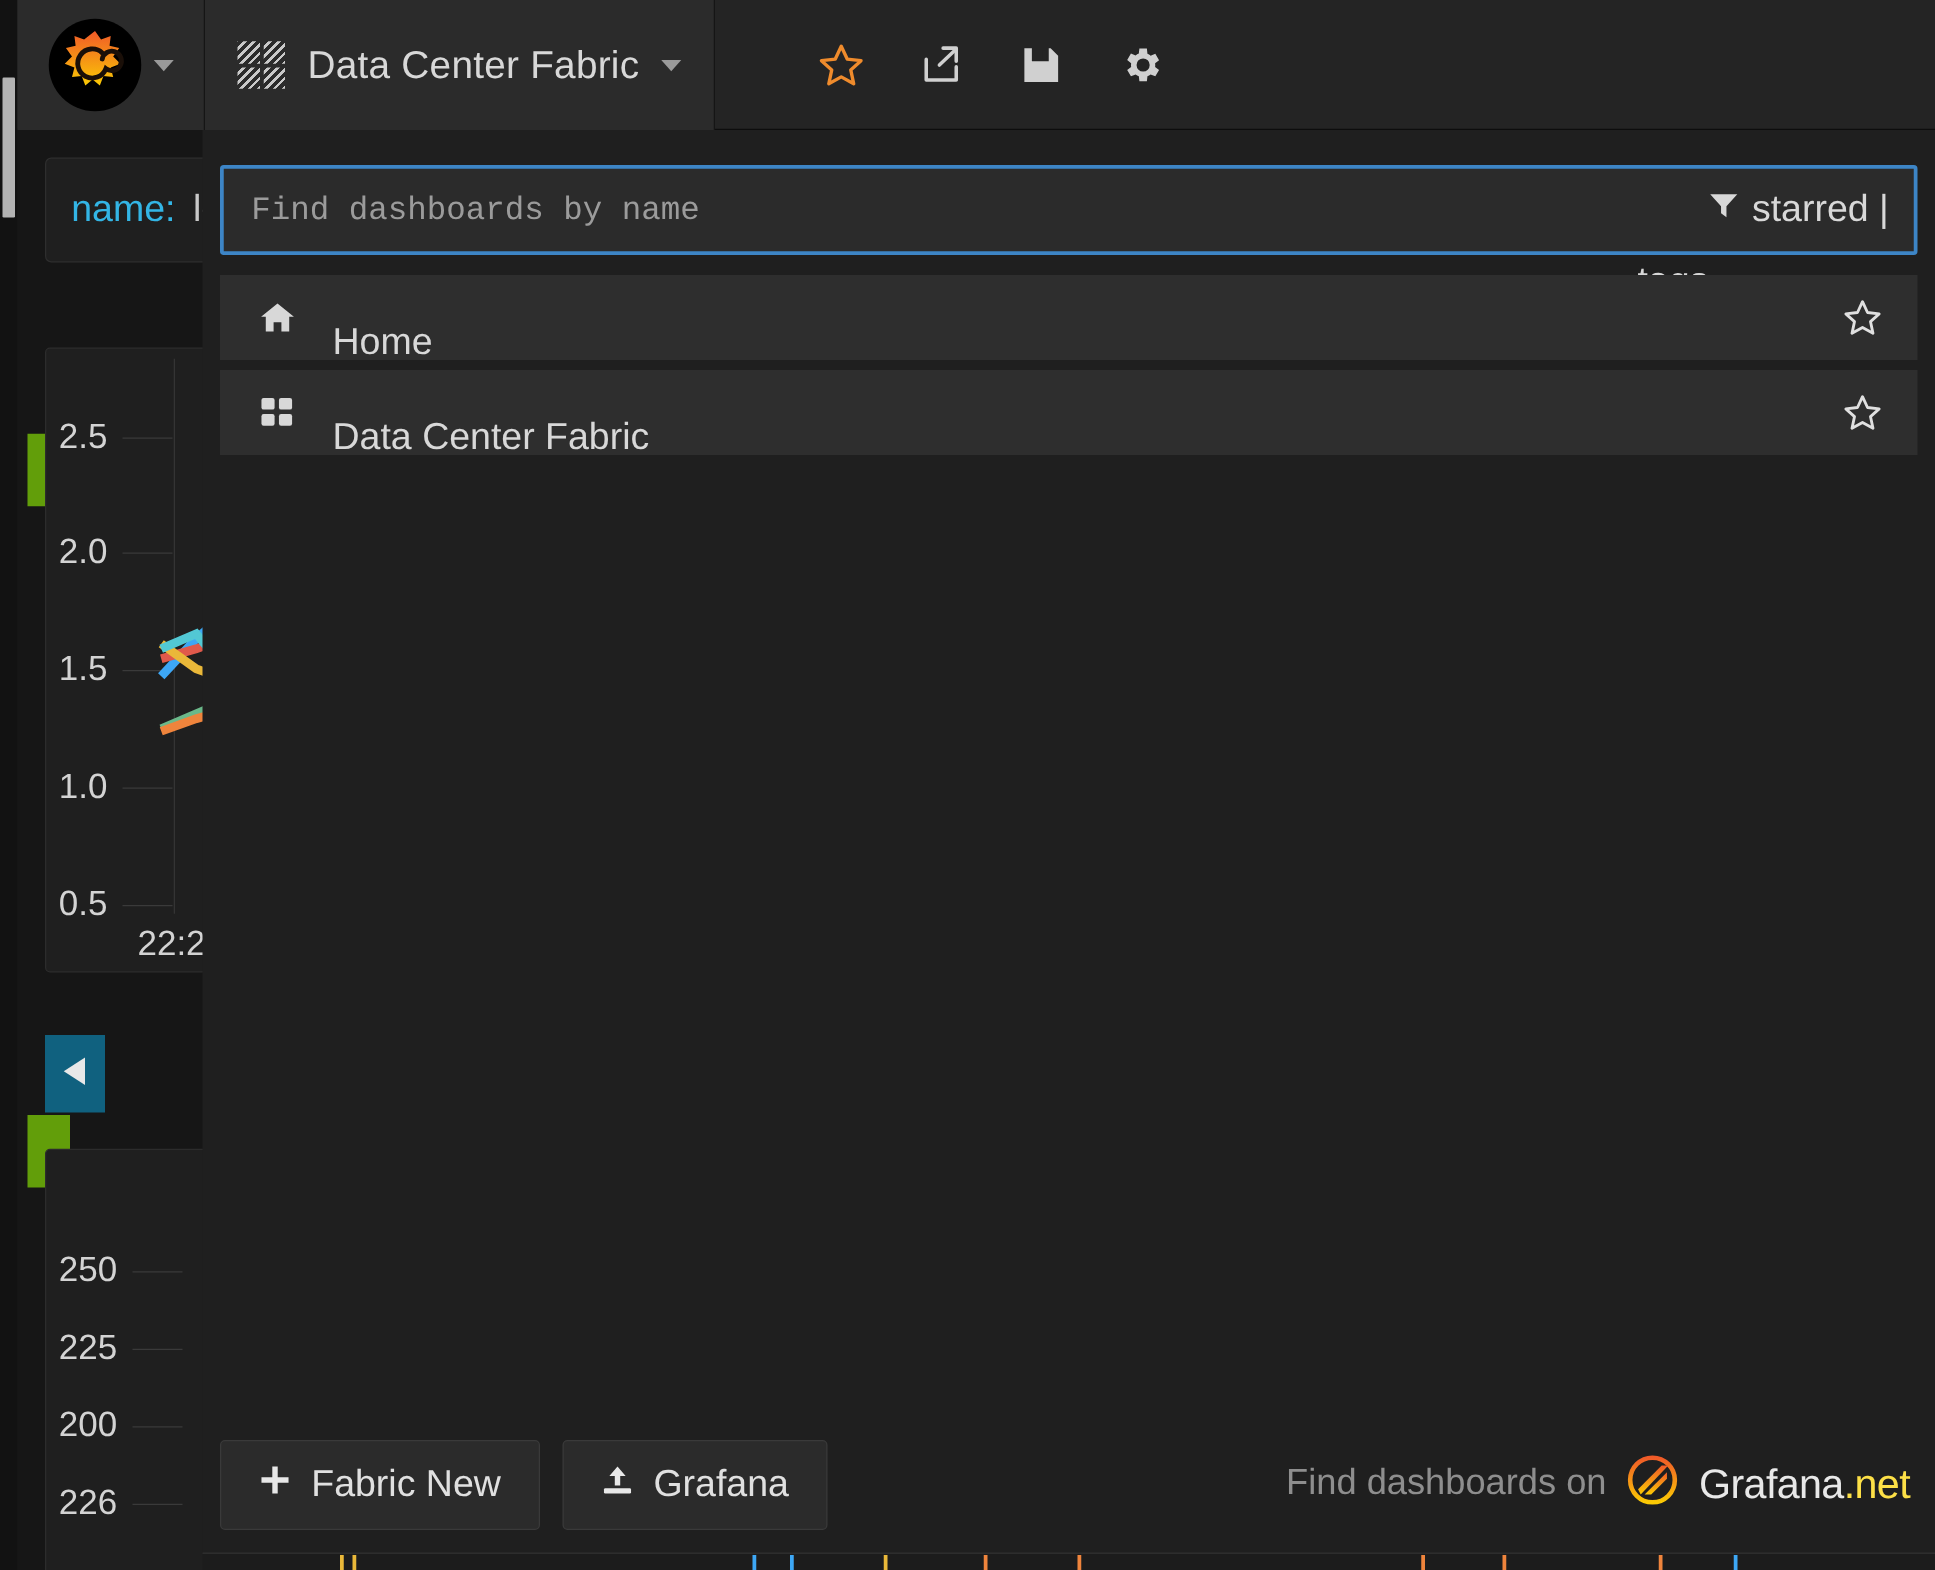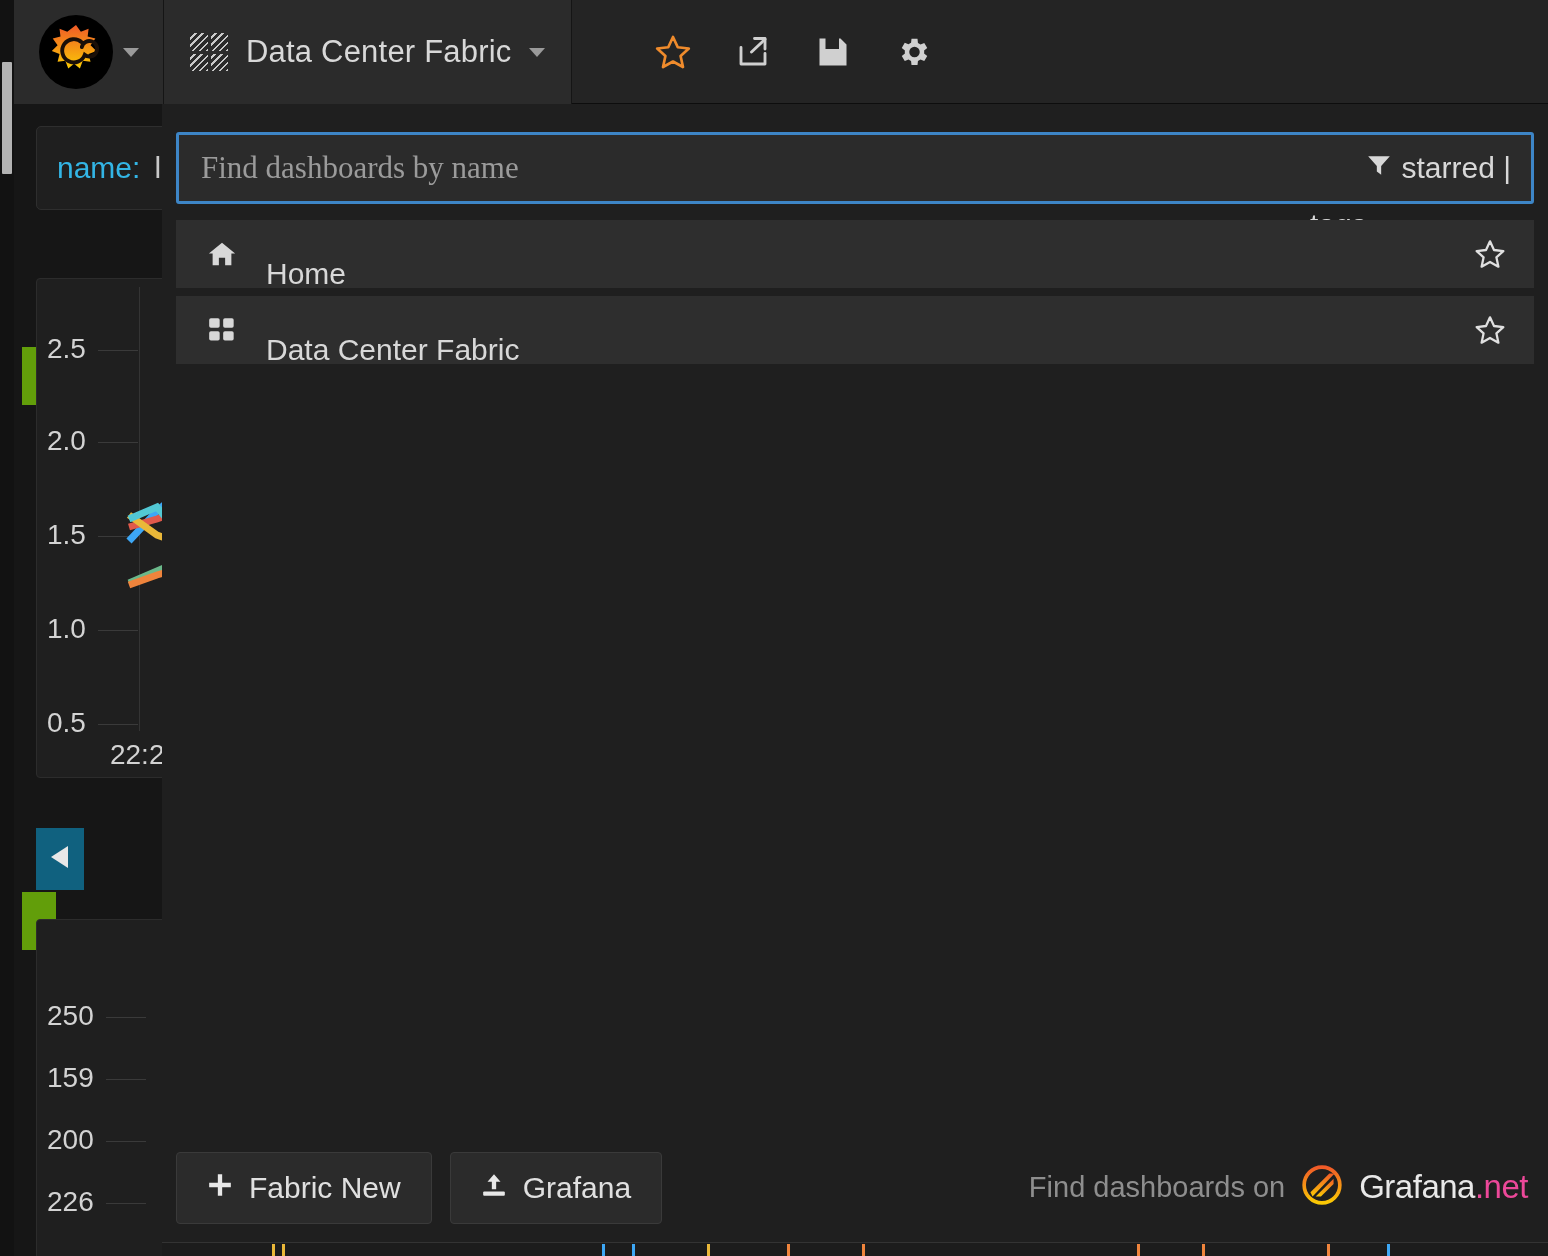--- a/index.html
+++ b/index.html
@@ -62,41 +62,41 @@
   .vgrid { position:absolute; top:8px; bottom:46px; width:1px; background:#343434; }
   .xtick { position:absolute; bottom:6px; font-size:28px; color:#d3d3d3; transform:translateX(-50%); }
 
   
   .overlay { position:absolute; left:162px; top:104px; width:1386px; height:1152px;
              background:#1f1f1f; }
   .search-wrap { position:absolute; left:14px; top:28px; width:1358px; height:72px;
                  border:3px solid #3d85c6; border-radius:3px; background:#2b2b2b;
                  display:flex; align-items:center; }
   .search-input { flex:1; height:100%; background:transparent; border:0; outline:none;
-                  padding:0 22px; font-size:31px; color:#fca5a5; font-family:Liberation Serif, serif; }
+                  padding:0 22px; font-size:26px; color:#fca5a5; font-family:Liberation Mono, monospace; }
   .search-input::placeholder { color:#9b9b9b; }
   .filters { display:flex; align-items:center; gap:10px; padding-right:20px;
              font-size:30px; color:#d8d8d8; white-space:nowrap; cursor:pointer; }
   .tags-overflow { position:absolute; left:1148px; top:104px; font-size:30px; color:#d8d8d8; cursor:pointer; }
 
   .results { position:absolute; left:14px; top:116px; width:1358px; }
   .row { height:68px; background:#2e2e2e; display:flex; align-items:center;
          padding:0 24px; cursor:pointer; margin-bottom:8px; }
   .row .ricon { width:44px; display:flex; align-items:center; justify-content:center; }
   .row .rname { flex:1; font-size:30px; color:#d8d8d8; padding-left:22px;margin-top:40px; }
   .row .rstar { width:40px; display:flex; align-items:center; justify-content:center; cursor:pointer; }
 
   .footer-actions { position:absolute; left:14px; bottom:32px; display:flex; gap:18px; }
   .btn { background:#2b2b2b; border:1px solid #3a3a3a; border-radius:4px; height:72px;
          padding:0 30px; display:flex; align-items:center; gap:16px;
          font-size:30px; color:#e0e0e0; cursor:pointer; font-family:inherit; }
   .gnet { position:absolute; right:20px; bottom:46px; display:flex; align-items:center; gap:16px; cursor:pointer; }
   .gnet .gtext { font-size:29px; color:#8e8e8e; }
   .gnet .gbrand { font-size:33px; color:#e8e8e8; letter-spacing:-.5px; }
-  .gnet .gbrand .dotnet { color:#ec4899; }
+  .gnet .gbrand .dotnet { color:#fde047; }
 
   
   .bottom-chart { position:absolute; left:162px; bottom:0; right:0; height:14px;
                   background:#1c1c1c; border-top:1px solid #333; overflow:hidden; }
   .bseg { position:absolute; bottom:0; width:3px; height:12px; }
 </style>
 </head>
 <body>
 
 <div id="app">
@@ -136,21 +136,21 @@
         <polyline points="92,248 120,240 148,230 176,212" fill="none" stroke="#e0594b" stroke-width="7"></polyline>
         <polyline points="92,236 120,256 148,266 176,238" fill="none" stroke="#eab839" stroke-width="7"></polyline>
         <polyline points="92,240 120,228 148,262 176,236" fill="none" stroke="#52c8d4" stroke-width="7"></polyline>
         <polyline points="92,304 120,292 148,280 176,268" fill="none" stroke="#6bb88a" stroke-width="7"></polyline>
         <polyline points="92,306 120,296 148,288 176,286" fill="none" stroke="#ef843c" stroke-width="7"></polyline>
       </svg>
     </div>
 
     <div class="panel p2">
       <div class="ytick" style="left:10px;top:96px;"><span>250</span><span class="tl"></span></div>
-      <div class="ytick" style="left:10px;top:158px;"><span>159</span><span class="tl"></span></div>
+      <div class="ytick" style="left:10px;top:158px;"><span>225</span><span class="tl"></span></div>
       <div class="ytick" style="left:10px;top:220px;"><span>200</span><span class="tl"></span></div>
       <div class="ytick" style="left:10px;top:282px;"><span>226</span><span class="tl"></span></div>
       <div class="vgrid" style="left:130px;"></div>
     </div>
   </div>
 
   <div class="topbar">
     <div class="brand">
       <span class="glogo">
         <svg width="62" height="62" viewBox="0 0 64 64">

